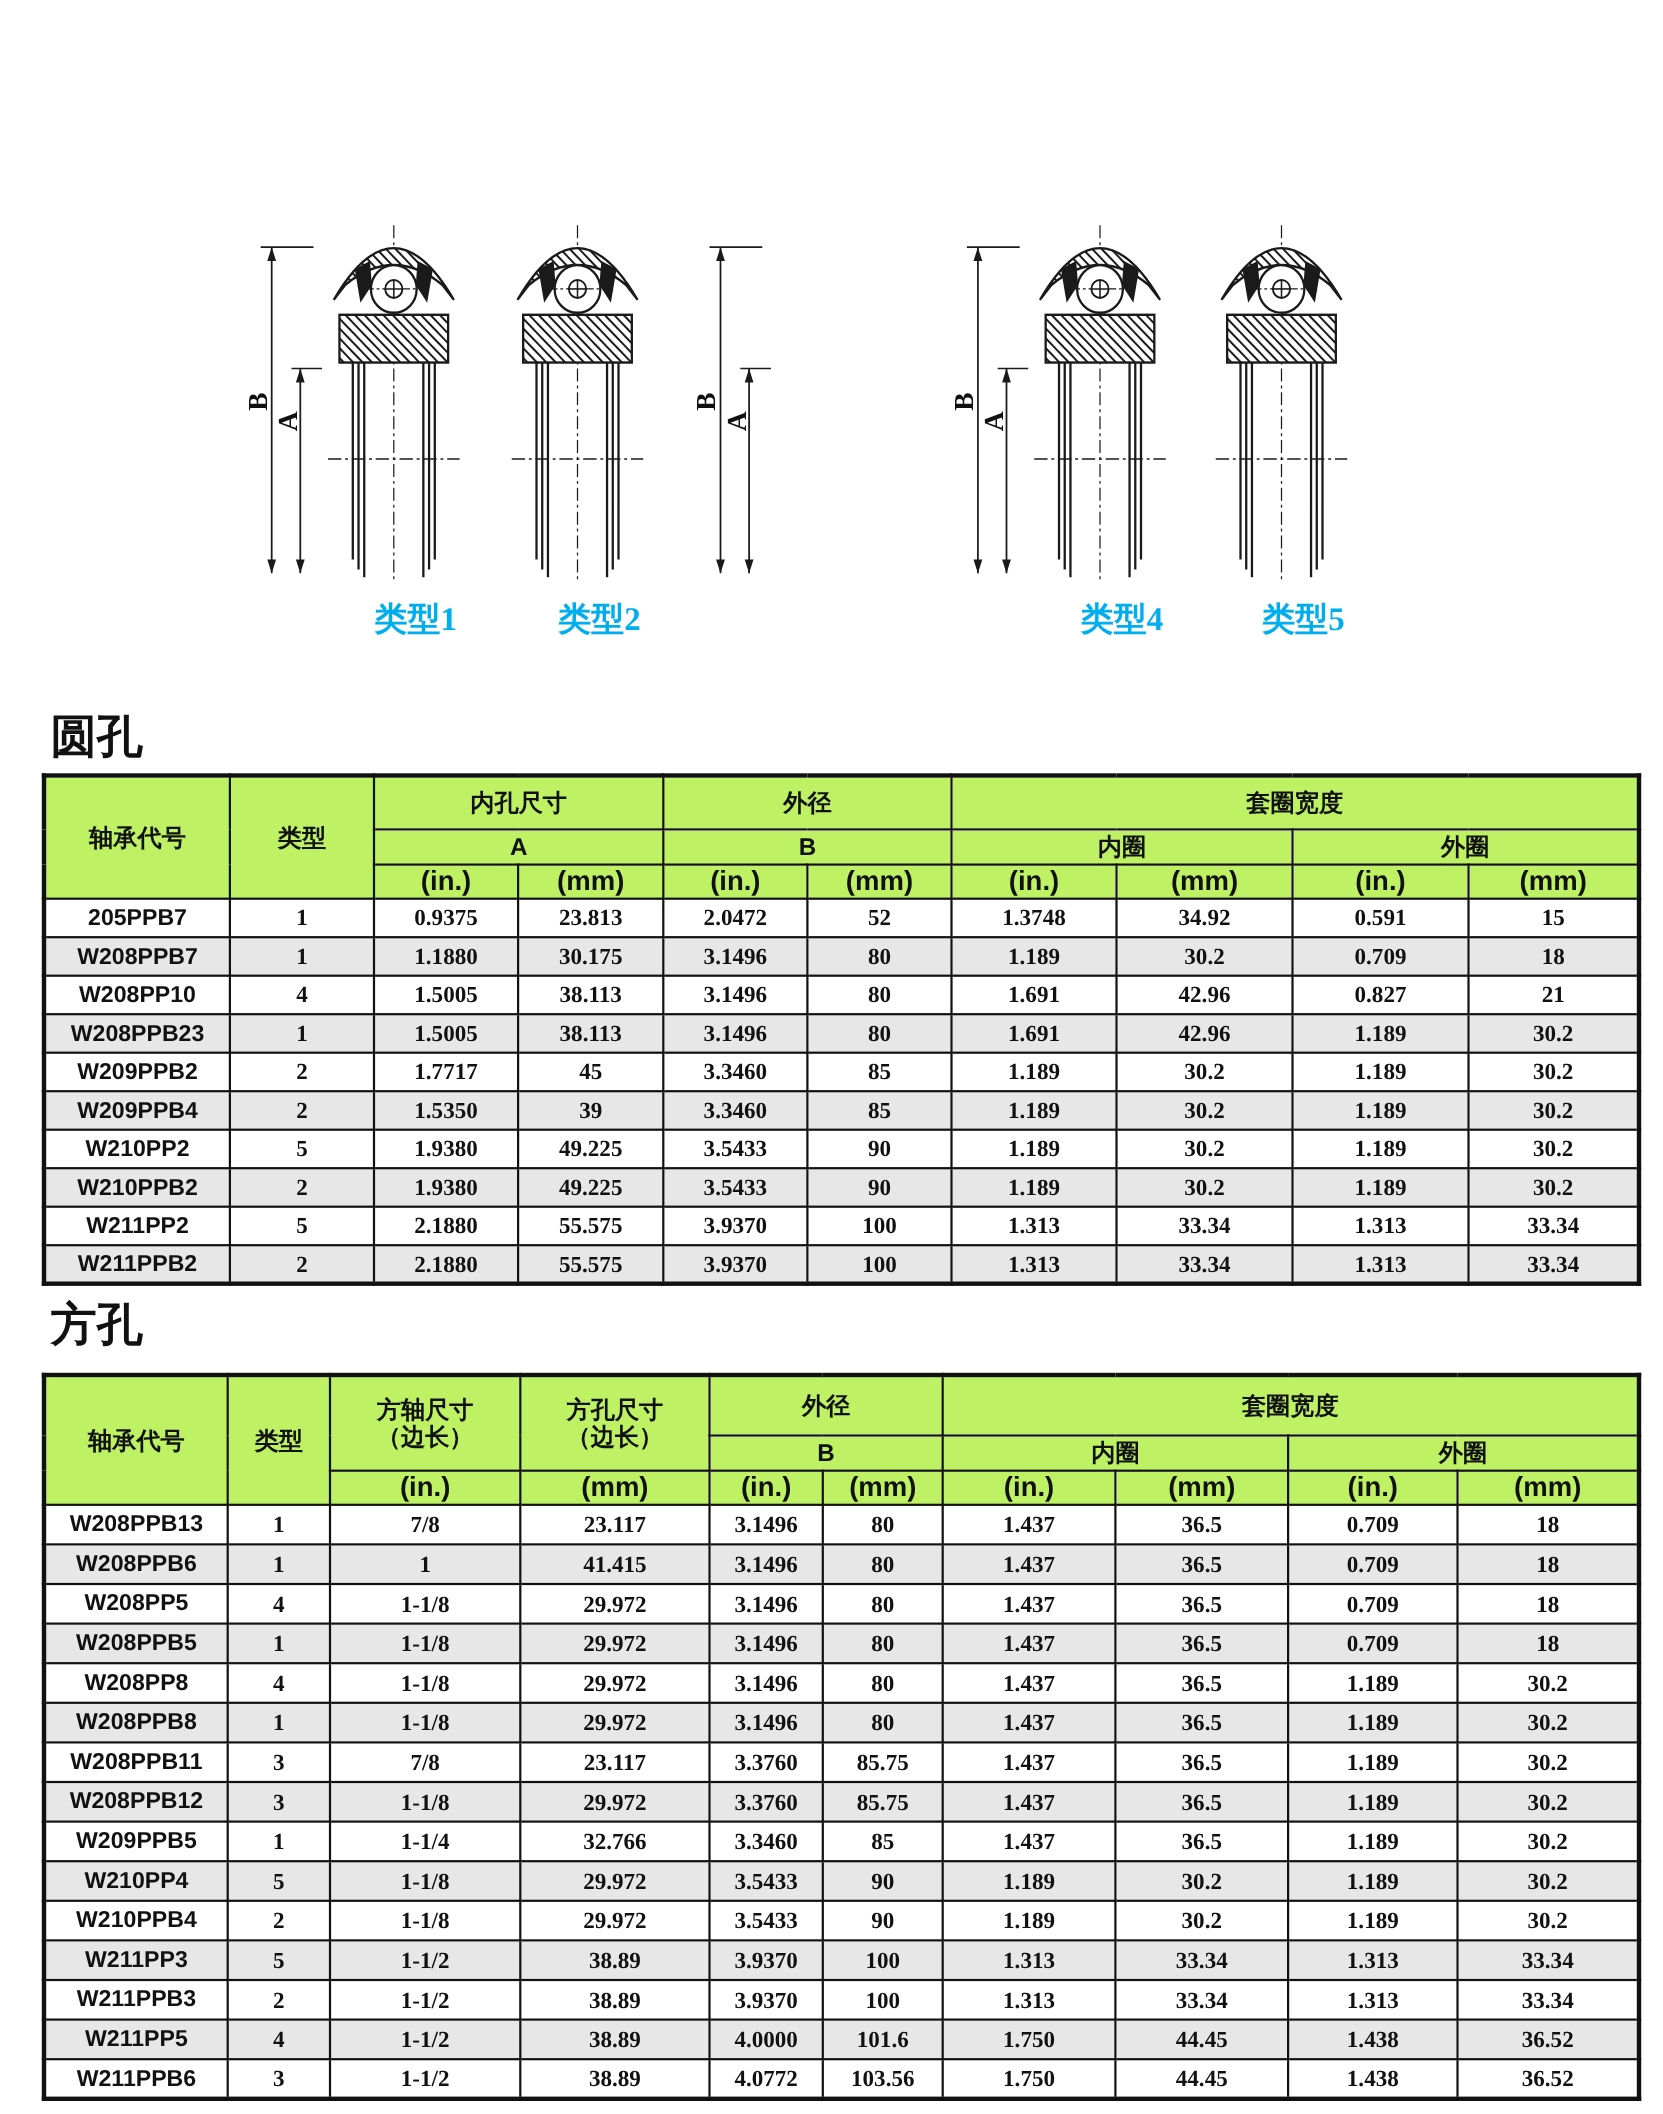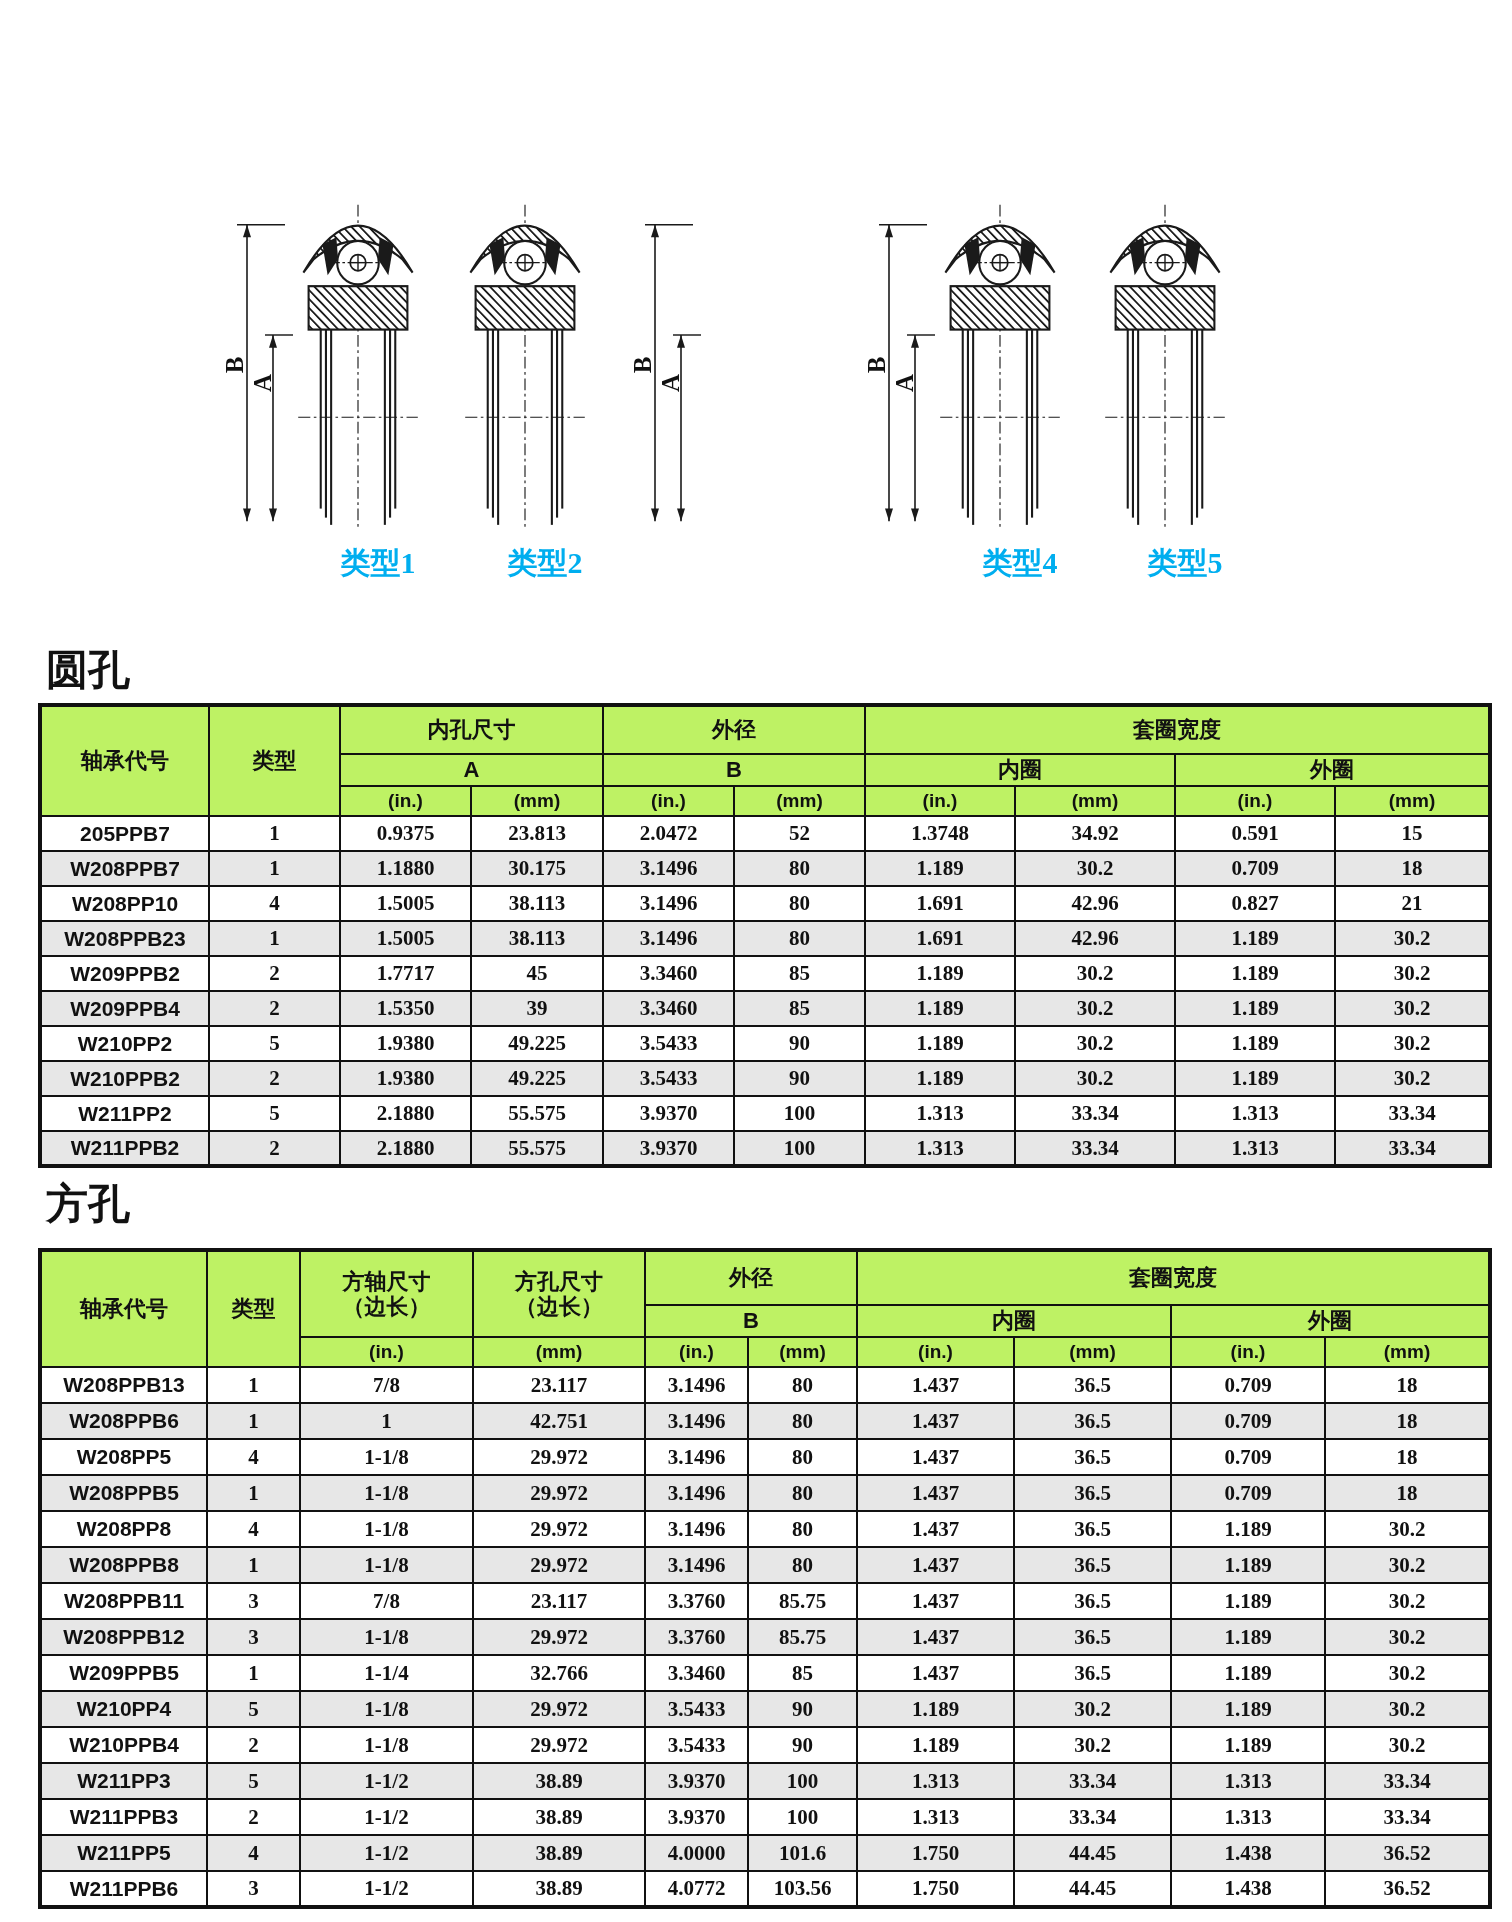--- a/index.html
+++ b/index.html
@@ -43,21 +43,21 @@
   .spec-table th, .spec-table td {
     border:2px solid #111; text-align:center; vertical-align:middle; padding:0;
     overflow:hidden;
   }
   .spec-table thead th {
     background:#bef264; font-weight:bold; font-size:22px;
     font-family:"Liberation Sans","DejaVu Sans",sans-serif;
   }
   .spec-table thead tr.h1 th { height:46px; }
   .spec-table thead tr.h2 th { height:28px; font-size:22px; }
-  .spec-table thead tr.h3 th { height:28px; font-size:19px; }
+  .spec-table thead tr.h3 th { height:28px; font-size:25px; }
   #square-table thead tr.h1 th { height:52px; }
   .twoline { white-space:pre-line; line-height:1.15; }
   .spec-table tbody td {
     font-family:"Liberation Serif","DejaVu Serif",serif;
     font-weight:bold; font-size:21px;
   }
   .spec-table tbody td.code {
     font-family:"Liberation Sans","DejaVu Sans",sans-serif;
     font-size:21px;
     text-align:center;
@@ -380,21 +380,21 @@
           <td>80</td>
           <td>1.437</td>
           <td>36.5</td>
           <td>0.709</td>
           <td>18</td>
         </tr>
         <tr>
           <td class="code">W208PPB6</td>
           <td>1</td>
           <td>1</td>
-          <td>42.751</td>
+          <td>41.415</td>
           <td>3.1496</td>
           <td>80</td>
           <td>1.437</td>
           <td>36.5</td>
           <td>0.709</td>
           <td>18</td>
         </tr>
         <tr>
           <td class="code">W208PP5</td>
           <td>4</td>

